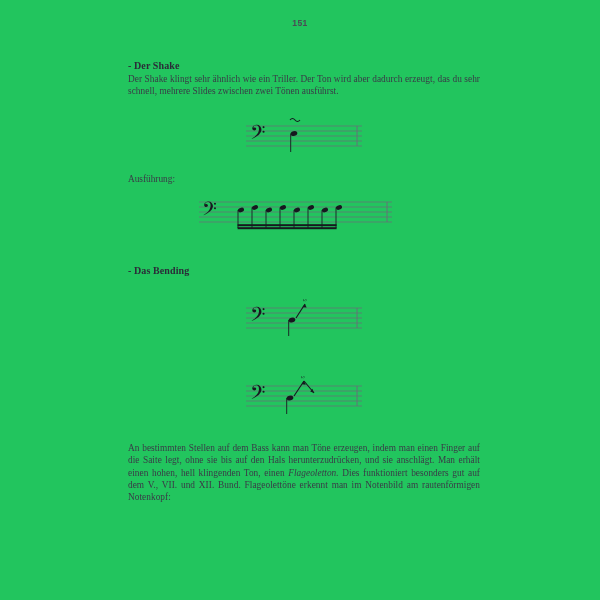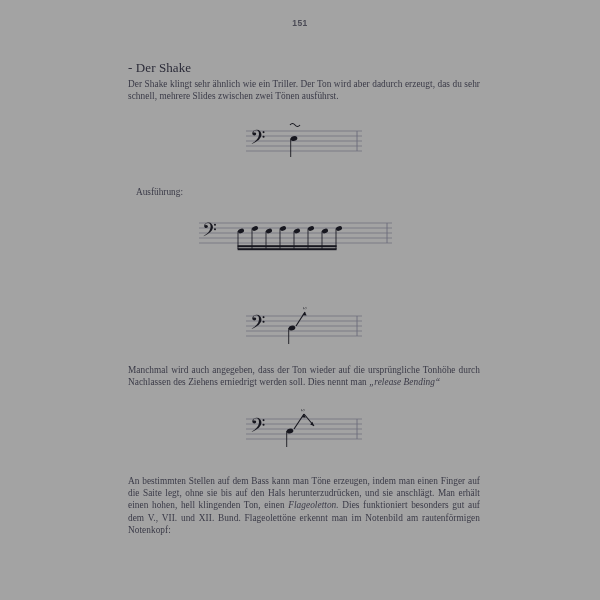--- a/index.html
+++ b/index.html
@@ -5,58 +5,58 @@
   * { box-sizing: border-box; }
   html, body {
     margin: 0; padding: 0;
     width: 600px; height: 600px;
     background: #ffffff;
     font-family: "Liberation Serif", "DejaVu Serif", serif;
   }
   #page {
     position: relative;
     width: 600px; height: 600px;
-    background: #a3a3a3;
+    background: #22c55e;
     overflow: hidden;
   }
   .page-number {
     position: absolute;
     top: 18px; left: 0; right: 0;
     text-align: center;
     font-size: 8.5px;
     color: #4a4a55;
     letter-spacing: 0.4px;
     font-family: "Liberation Sans", sans-serif;
     font-weight: 600;
   }
   .content {
     position: absolute;
     left: 128px; top: 60px;
     width: 352px;
   }
   .heading {
-    font-weight: normal;
-    font-size: 13px;
+    font-weight: bold;
+    font-size: 10px;
     color: #2b2b38;
     margin: 0 0 2px 0;
     letter-spacing: 0.1px;
   }
   .para {
     font-size: 9.3px;
     line-height: 12.4px;
     color: #3a3a47;
     text-align: justify;
     margin: 0;
     letter-spacing: 0.05px;
   }
   .para .it { font-style: italic; }
   .label-line {
     font-size: 9.3px;
     color: #3a3a47;
-    margin: 8px;
+    margin: 0;
   }
   .spacer-sm { height: 10px; }
   .spacer-md { height: 18px; }
   .spacer-lg { height: 26px; }
 
   
   .staff-block {
     position: relative;
     width: 100%;
   }
@@ -146,20 +146,21 @@
             <rect x="40.6" y="33.2" width="99" height="2" fill="#17171f"></rect>
           </g>
           <line x1="190" y1="8" x2="190" y2="28" stroke="#6b6b7a" stroke-width="0.9"></line>
         </svg>
       </div>
     </div>
 
     <div class="spacer-lg"></div>
 
     <div>
+      <p class="heading">- Das Bending</p>
 
       <div class="spacer-md"></div>
 
       <div class="staff-block staff-center">
         <svg width="120" height="42" viewBox="0 0 120 42">
           <g stroke="#6b6b7a" stroke-width="0.7">
             <line x1="2" y1="12" x2="118" y2="12"></line>
             <line x1="2" y1="17" x2="118" y2="17"></line>
             <line x1="2" y1="22" x2="118" y2="22"></line>
             <line x1="2" y1="27" x2="118" y2="27"></line>
@@ -178,21 +179,20 @@
             <path d="M52 22 L61 8" stroke="#17171f" stroke-width="1.1" fill="none"></path>
             <path d="M61 8 L58.4 11.2 L62.6 11.6 Z" fill="#17171f"></path>
           </g>
           <text x="59" y="6" font-size="5" font-family="Liberation Serif, serif" fill="#17171f">½</text>
           <line x1="113" y1="12" x2="113" y2="32" stroke="#6b6b7a" stroke-width="0.9"></line>
         </svg>
       </div>
 
       <div class="spacer-md"></div>
 
-      <p class="para"><span>Manchmal wird auch angegeben, dass der Ton wieder auf die ursprüngliche Tonhöhe durch Nachlassen des Ziehens erniedrigt werden soll. Dies nennt man </span><span class="it">„release Bending“</span></p>
 
       <div class="spacer-md"></div>
 
       <div class="staff-block staff-center">
         <svg width="120" height="42" viewBox="0 0 120 42">
           <g stroke="#6b6b7a" stroke-width="0.7">
             <line x1="2" y1="12" x2="118" y2="12"></line>
             <line x1="2" y1="17" x2="118" y2="17"></line>
             <line x1="2" y1="22" x2="118" y2="22"></line>
             <line x1="2" y1="27" x2="118" y2="27"></line>

